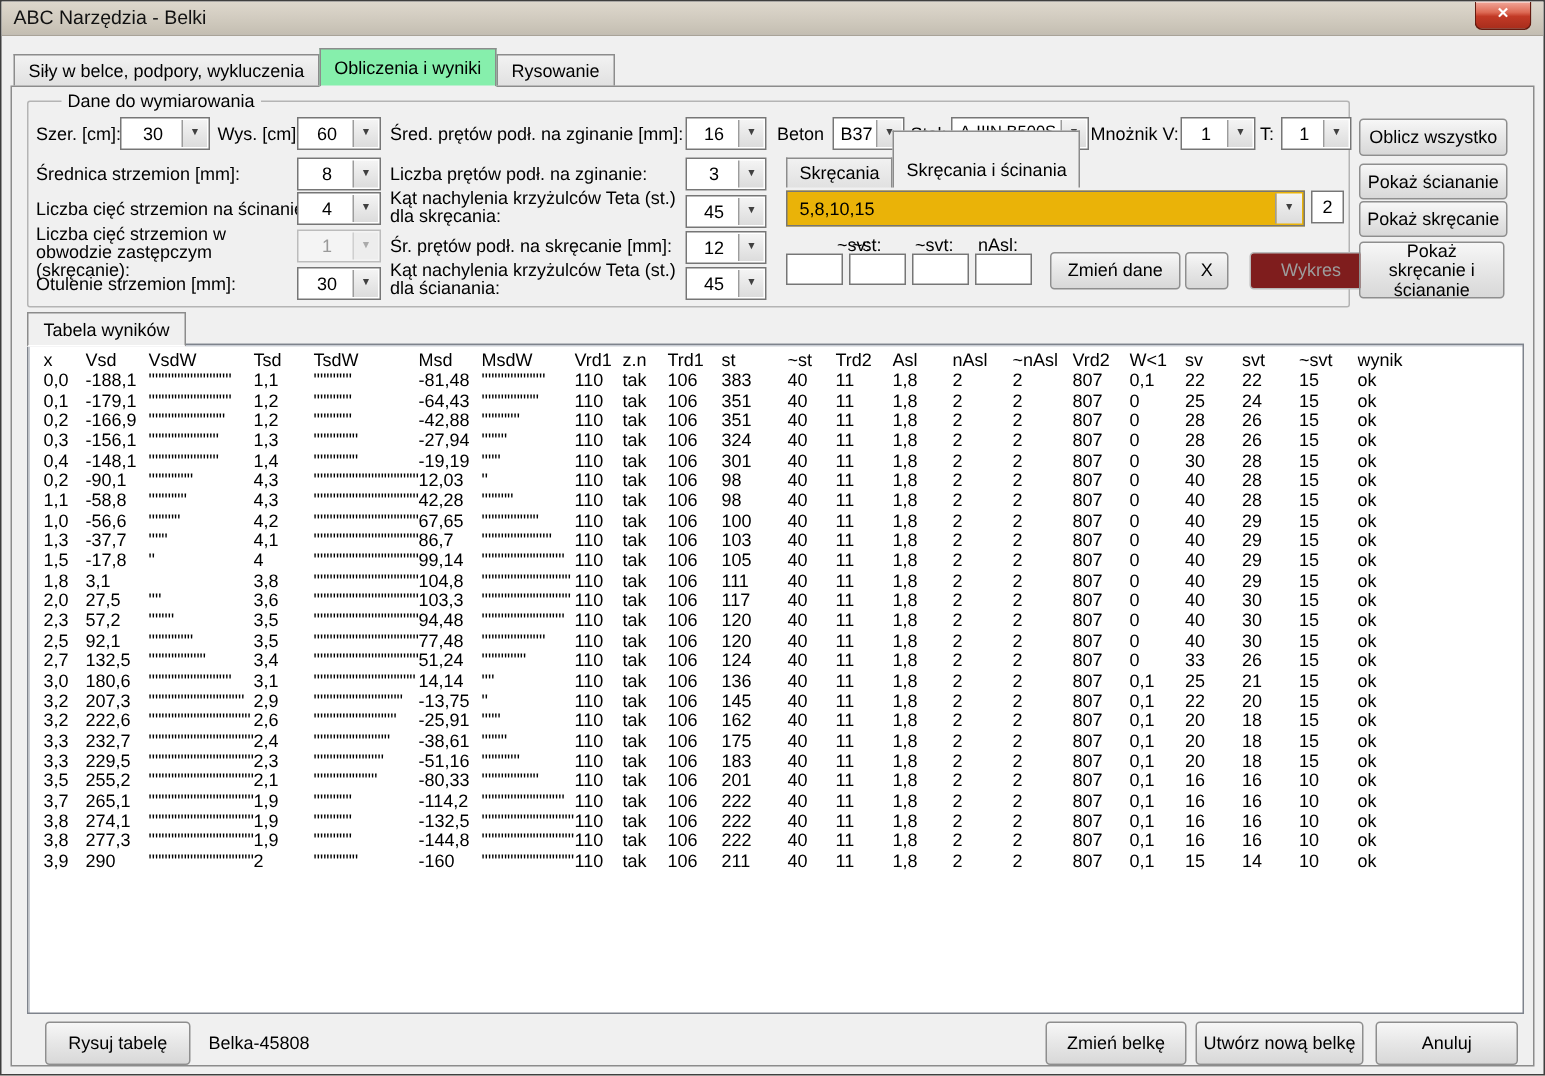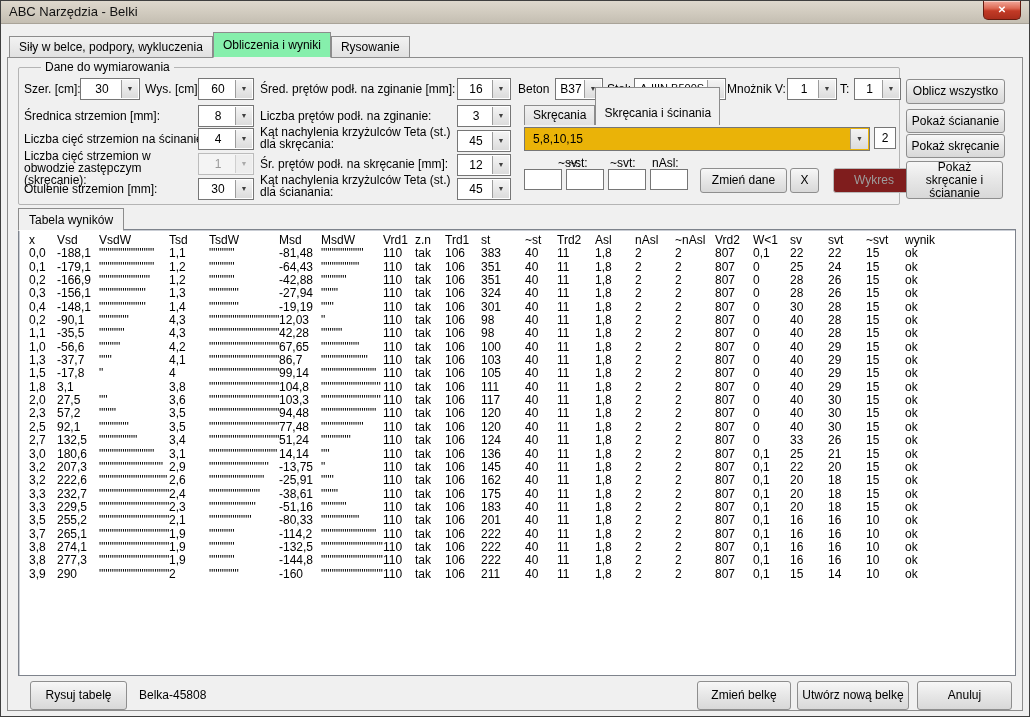--- a/index.html
+++ b/index.html
@@ -354,21 +354,21 @@
               <td class="c15">2</td>
               <td class="c16">807</td>
               <td class="c17">0</td>
               <td class="c18">40</td>
               <td class="c19">28</td>
               <td class="c20">15</td>
               <td class="c21">ok</td>
             </tr>
             <tr>
               <td class="c0">1,1</td>
-              <td class="c1">-35,5</td>
+              <td class="c1">-58,8</td>
               <td class="c2 bar">""""""</td>
               <td class="c3">4,3</td>
               <td class="c4 bar">""""""""""""""""""""""</td>
               <td class="c5">42,28</td>
               <td class="c6 bar">"""""</td>
               <td class="c7">110</td>
               <td class="c8">tak</td>
               <td class="c9">106</td>
               <td class="c10">98</td>
               <td class="c11">40</td>

